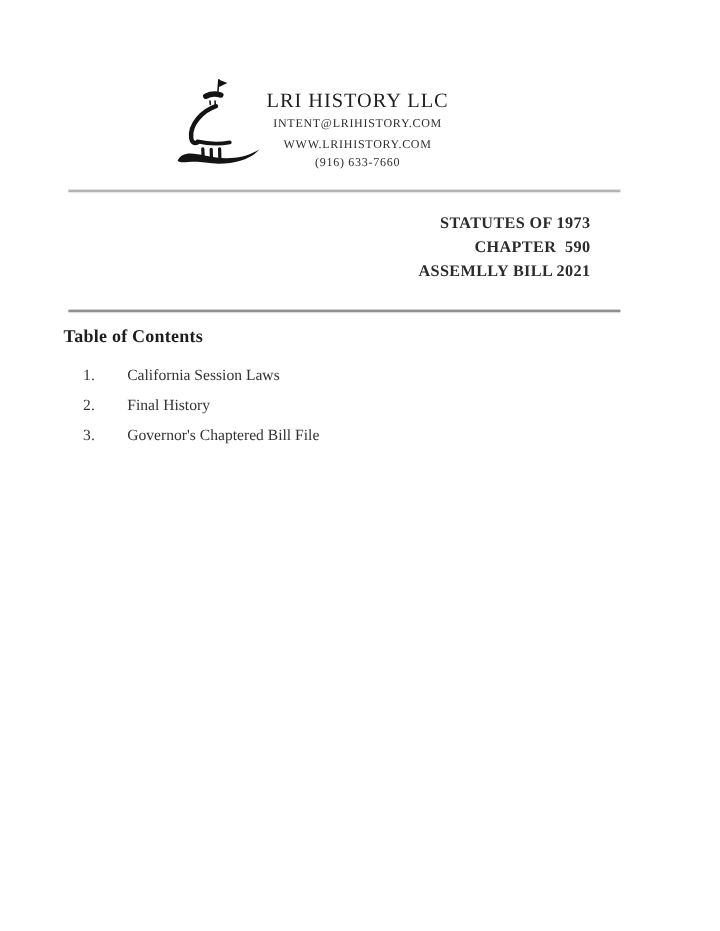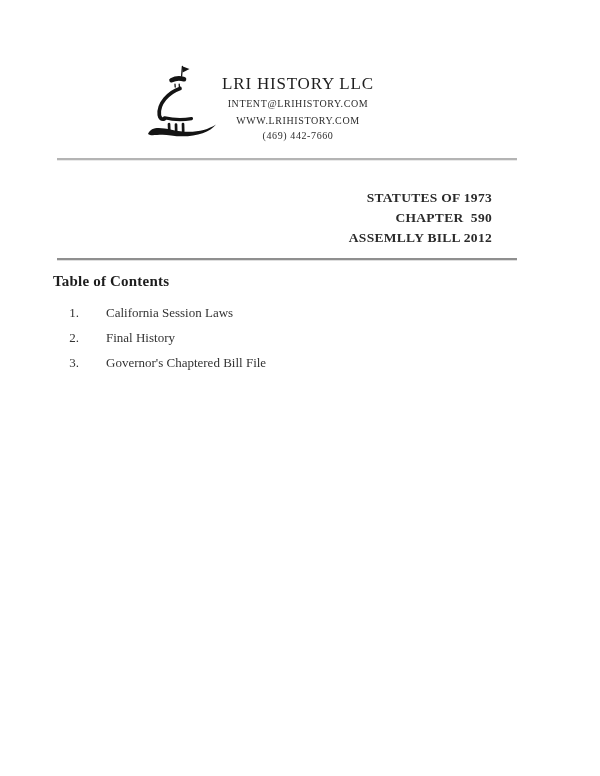--- a/index.html
+++ b/index.html
@@ -47,21 +47,20 @@
   }
   .rule-2 {
     top: 258px; height: 2px; background: #8f8f8f;
     box-shadow: 0 1px 0 #dedede;
   }
 
   
   .ref {
     position: absolute; top: 176px; right: 108px;
     text-align: right;
-    margin-top: 12px;
   }
   .ref-line {
     font-size: 13.5px; font-weight: bold; line-height: 20px;
     letter-spacing: 0.3px; color: #2b2b2b;
     white-space: pre; 
   }
 
   
   .toc-title {
     position: absolute; left: 53px; top: 272px;
@@ -102,28 +101,28 @@
 
       <path d="M25,61 L25.3,68.6 M32,61.5 L32.2,69.6 M39,61 L39.2,68.6" fill="none" stroke="#141414" stroke-width="2.7" stroke-linecap="round"></path>
 
       <path d="M4,71 C7,63.5 15.5,64 27.5,66.8 C46,71 61,68.5 72,61.5 C65,70.5 46.5,75.5 27,72.5 C14.5,70.5 7.5,74 4,71 Z" fill="#141414"></path>
     </svg>
   </div>
 
   <div class="hdr-line contact email">INTENT@LRIHISTORY.COM</div>
   <div class="hdr-line company">LRI HISTORY LLC</div>
   <div class="hdr-line contact web">WWW.LRIHISTORY.COM</div>
-  <div class="hdr-line contact phone">(469) 442-7660</div>
+  <div class="hdr-line contact phone">(916) 633-7660</div>
 
   <div class="rule rule-1"></div>
 
   <div class="ref">
     <div class="ref-line">STATUTES OF 1973</div>
     <div class="ref-line">CHAPTER  590</div>
-    <div class="ref-line">ASSEMLLY BILL 2012</div>
+    <div class="ref-line">ASSEMLLY BILL 2021</div>
   </div>
 
   <div class="rule rule-2"></div>
 
   <div class="toc-title">Table of Contents</div>
 
   <div class="toc-list">
     <div class="toc-item">
       <span class="toc-num">1.</span>
       <span class="toc-label">California Session Laws</span>

